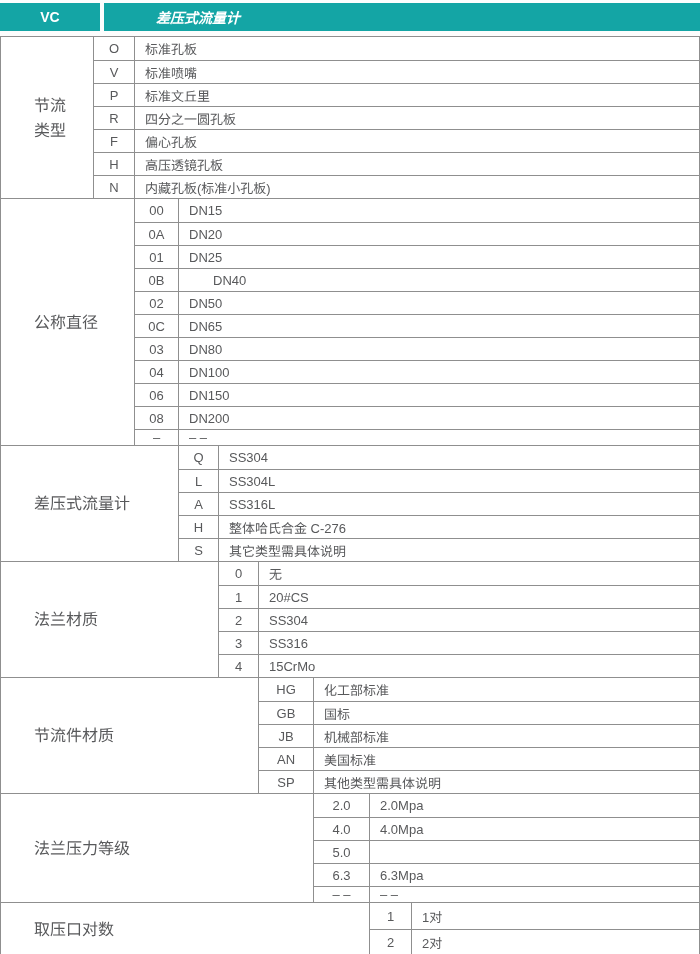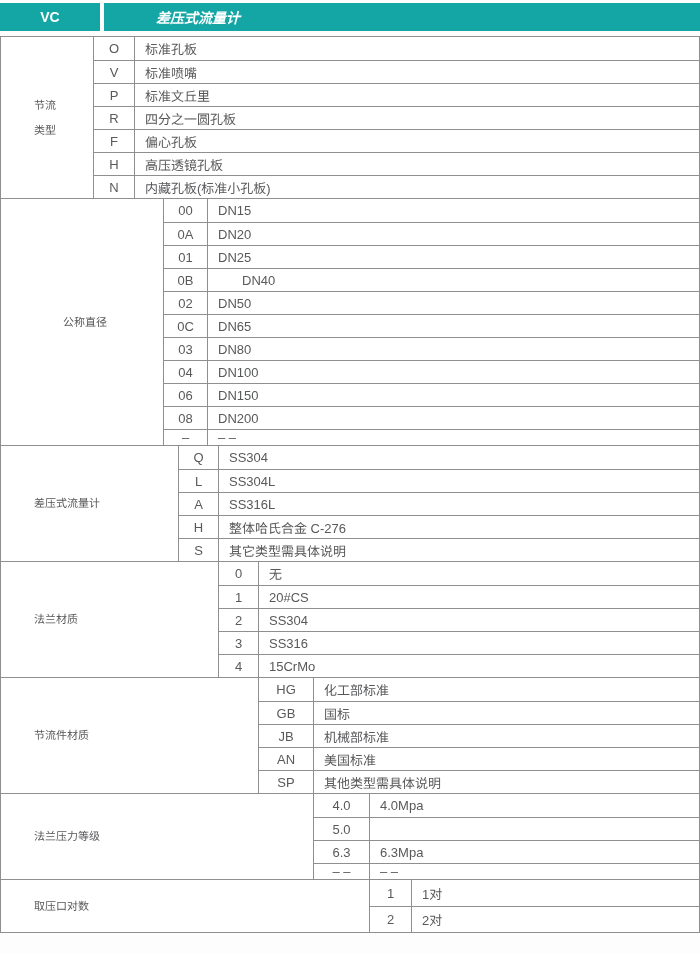--- a/index.html
+++ b/index.html
@@ -33,21 +33,21 @@
     border: 1px solid var(--border, #8f8f8f);
     border-top: none;
     background: #ffffff;
   }
   .section { display: flex; border-top: 1px solid var(--border, #8f8f8f); }
   .label-cell {
     display: flex;
     flex-direction: column;
     justify-content: center;
     padding-left: 33px;
-    font-size: 11px;
+    font-size: 16px;
     flex: none;
   }
   .label-line { line-height: 25px; white-space: nowrap; }
   .rows { flex: 1; display: flex; flex-direction: column; border-left: 1px solid var(--border, #8f8f8f); }
   .row { display: flex; border-top: 1px solid var(--border, #8f8f8f); }
   .row:first-child { border-top: none; }
   .code-cell {
     flex: none;
     display: flex;
     align-items: center;
@@ -104,21 +104,21 @@
             <div class="code-cell" style="width: 41px;">H</div>
             <div class="desc-cell">高压透镜孔板</div>
           </div>
           <div class="row" style="height: 23px;">
             <div class="code-cell" style="width: 41px;">N</div>
             <div class="desc-cell">内藏孔板(标准小孔板)</div>
           </div>
         </div>
       </div>
       <div class="section">
-        <div class="label-cell" style="width: 133px; margin-left: 29px;">
+        <div class="label-cell" style="width: 133px;">
           <div class="label-line">公称直径</div>
         </div>
         <div class="rows">
           <div class="row" style="height: 23px;">
             <div class="code-cell" style="width: 44px;">00</div>
             <div class="desc-cell">DN15</div>
           </div>
           <div class="row" style="height: 23px;">
             <div class="code-cell" style="width: 44px;">0A</div>
             <div class="desc-cell">DN20</div>
@@ -241,20 +241,24 @@
             <div class="desc-cell">其他类型需具体说明</div>
           </div>
         </div>
       </div>
       <div class="section">
         <div class="label-cell" style="width: 312px;">
           <div class="label-line">法兰压力等级</div>
         </div>
         <div class="rows">
           <div class="row" style="height: 23px;">
+            <div class="code-cell" style="width: 56px;">2.0</div>
+            <div class="desc-cell">2.0Mpa</div>
+          </div>
+          <div class="row" style="height: 23px;">
             <div class="code-cell" style="width: 56px;">4.0</div>
             <div class="desc-cell">4.0Mpa</div>
           </div>
           <div class="row" style="height: 23px;">
             <div class="code-cell" style="width: 56px;">5.0</div>
           </div>
           <div class="row" style="height: 23px;">
             <div class="code-cell" style="width: 56px;">6.3</div>
             <div class="desc-cell">6.3Mpa</div>
           </div>

